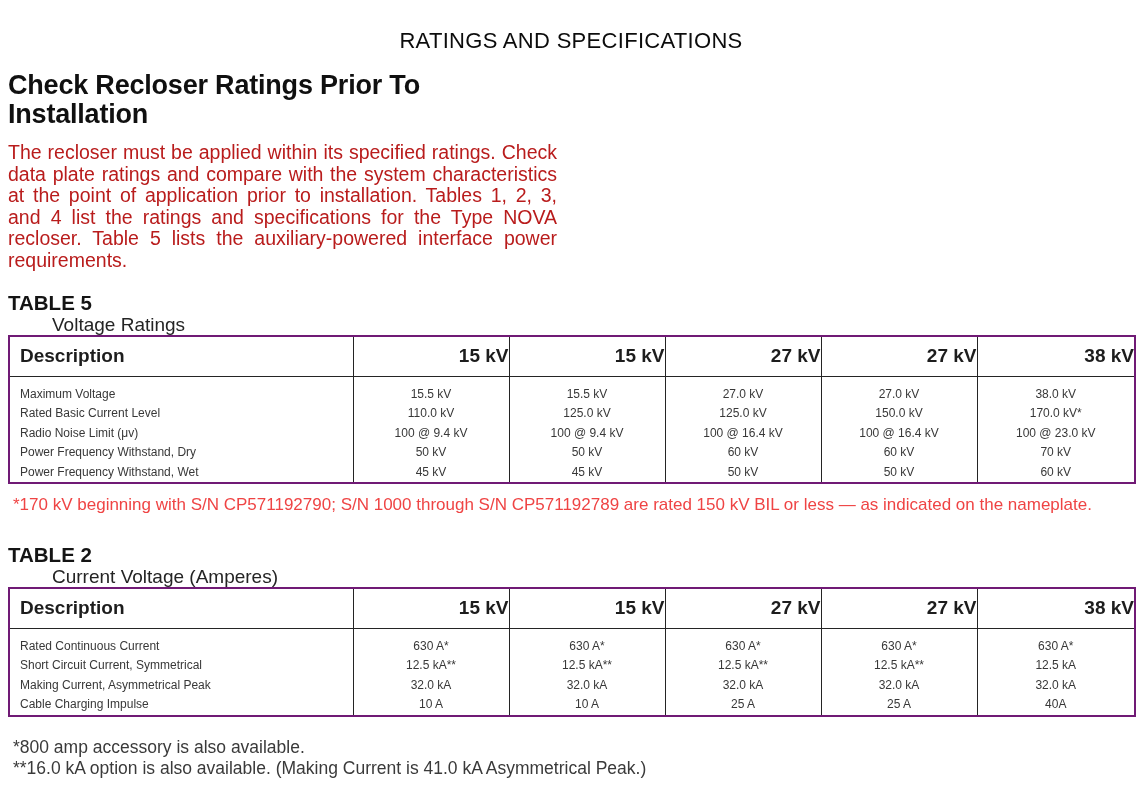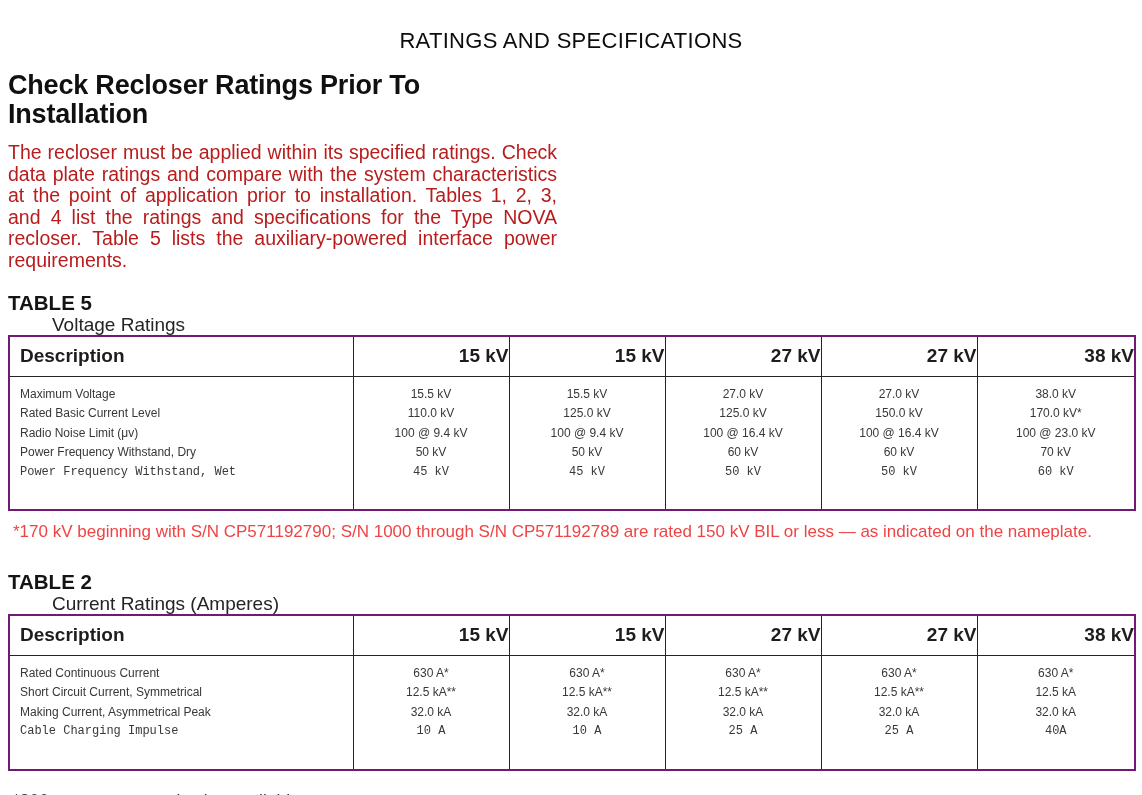--- a/index.html
+++ b/index.html
@@ -77,21 +77,21 @@
     padding-left:10px;
     border-left:none;
   }
   .spec-table td {
     text-align:center;
     font-size:12px;
     line-height:19.5px;
     color:#383838;
   }
   .spec-table tbody tr:first-child td { padding-top:8px; }
-  .spec-table tbody tr:last-child td  { padding-bottom:27px;font-family:Liberation Mono, monospace; }
+  .spec-table tbody tr:last-child td  { padding-bottom:0; }
 
   .footnote {
     margin-top:10px;
     margin-left:5px;
     font-size:17px;
     line-height:21px;
     color:#ef4444;
   }
   .footnotes {
     margin-top:20px;
@@ -174,21 +174,21 @@
           <td>50 kV</td>
           <td>50 kV</td>
           <td>60 kV</td>
         </tr>
       </tbody>
     </table>
 
   <div class="footnote">*170 kV beginning with S/N CP571192790; S/N 1000 through S/N CP571192789 are rated 150 kV BIL or less — as indicated on the nameplate.</div>
 
   <div class="table-label t2">TABLE 2</div>
-  <div class="table-caption">Current Ratings (Amperes)</div>
+  <div class="table-caption">Current Voltage (Amperes)</div>
 
   <table class="spec-table">
     <colgroup>
       <col style="width:344px">
       <col style="width:156px">
         <col style="width:156px">
         <col style="width:156px">
         <col style="width:156px">
         <col style="width:158px">
     </colgroup>

